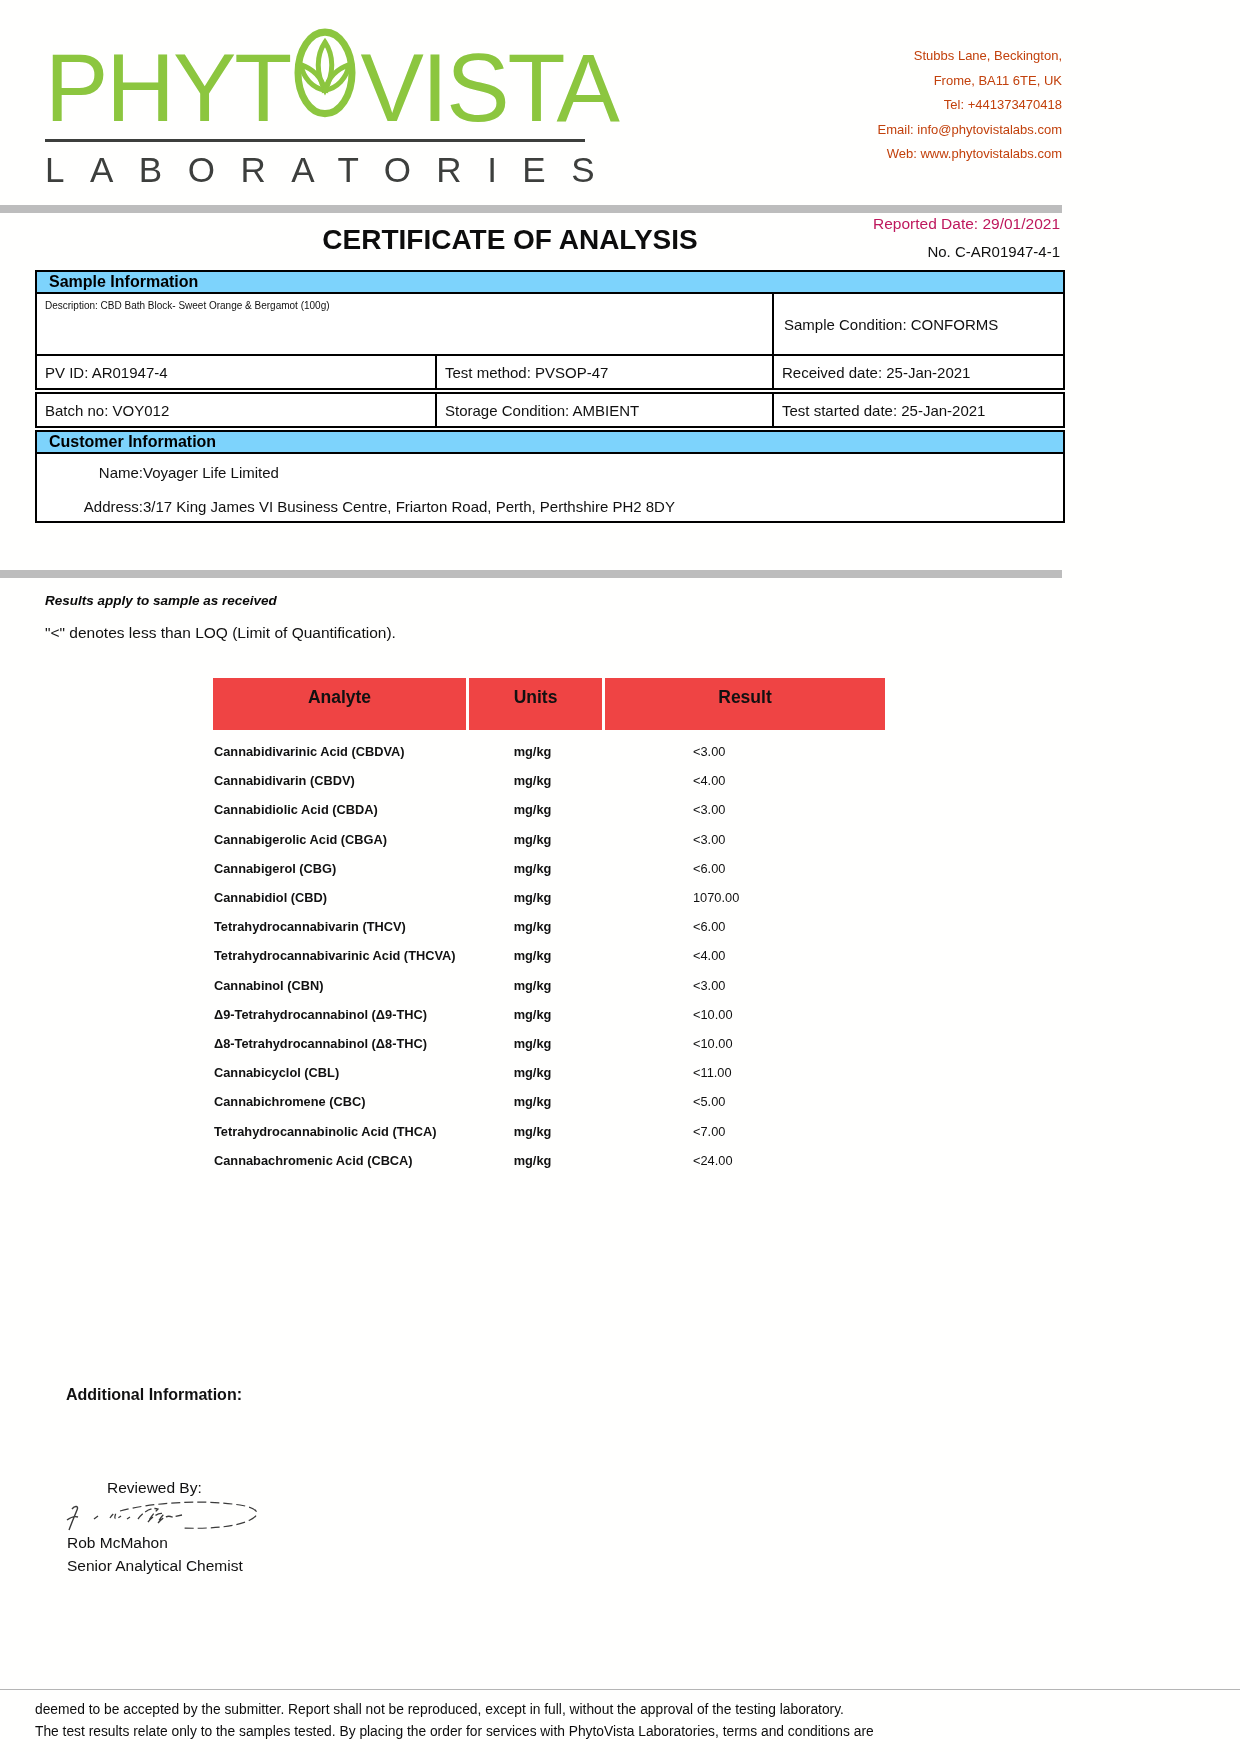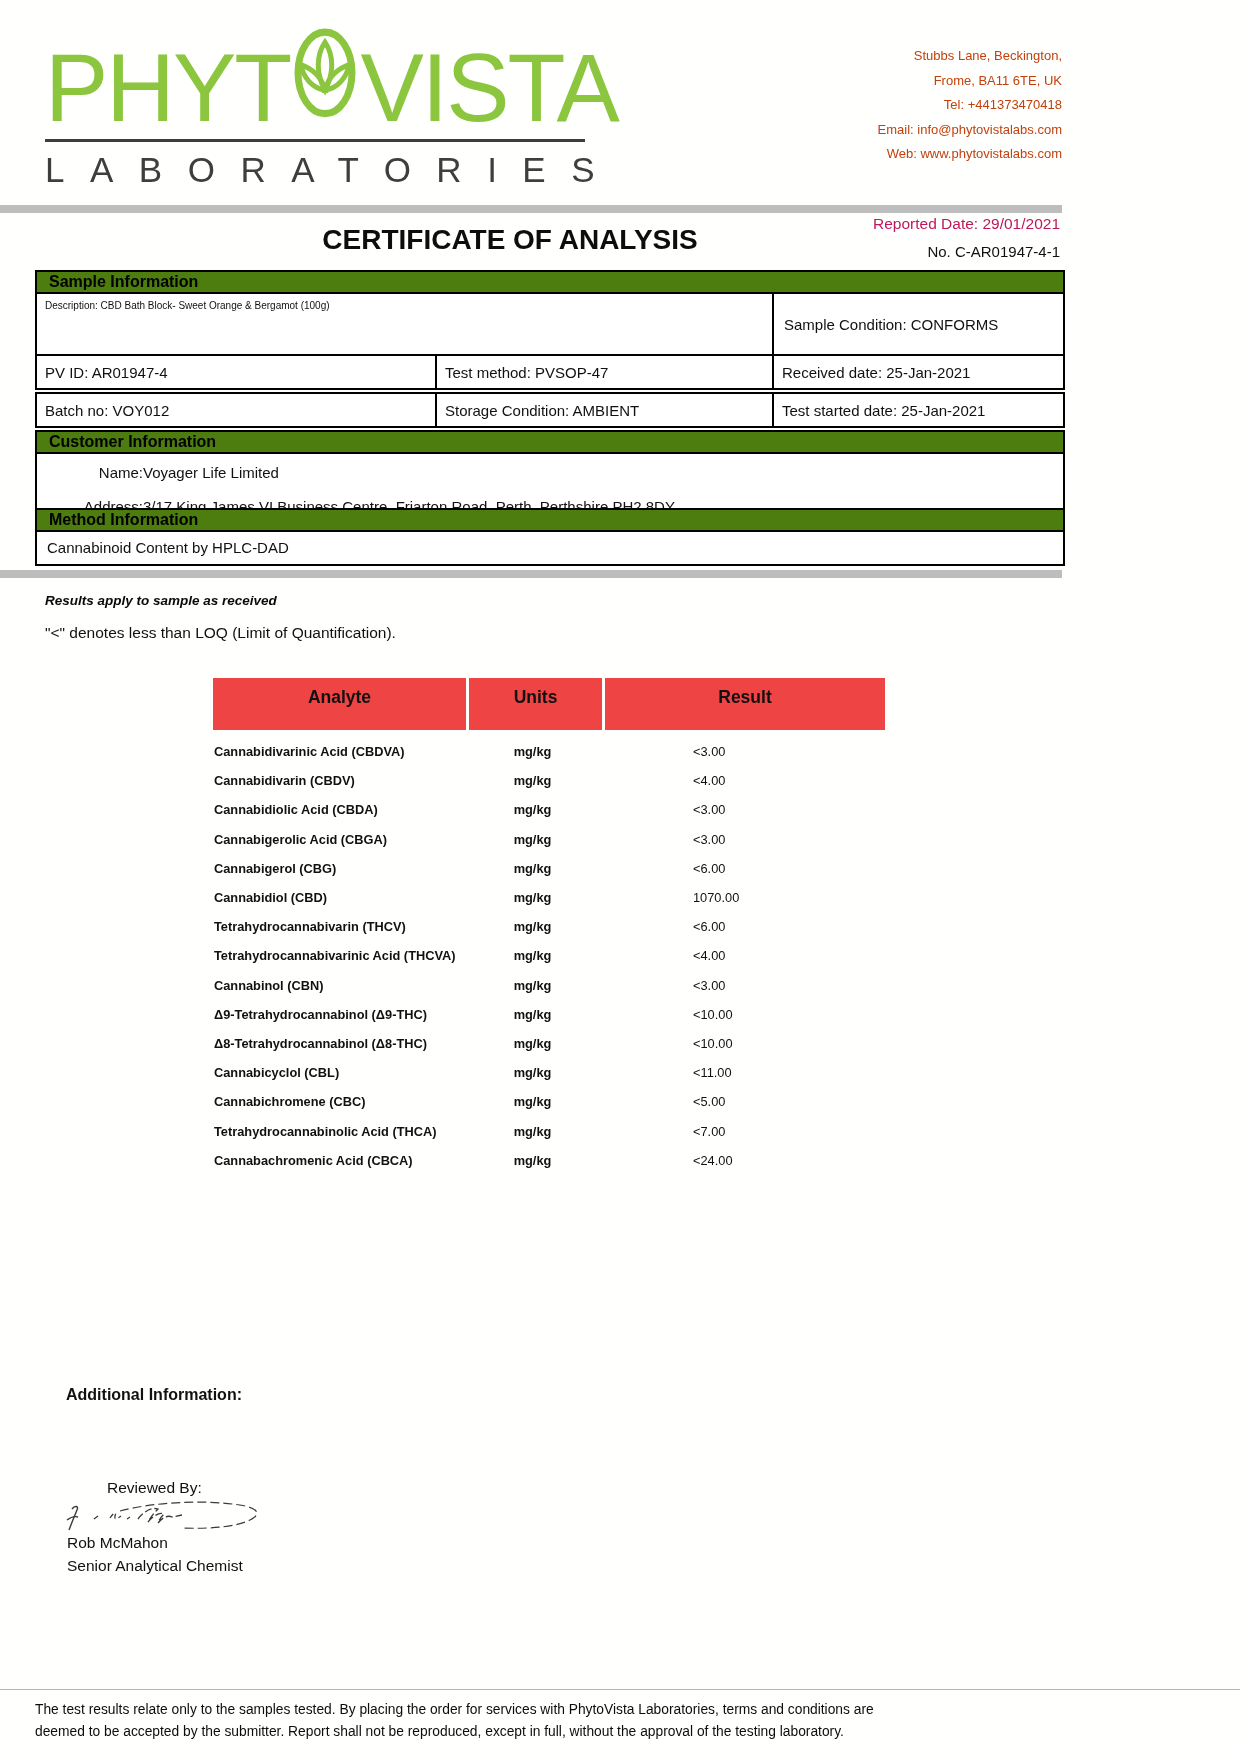--- a/index.html
+++ b/index.html
@@ -21,21 +21,21 @@
   .gray-bar { left:0; height:8px; background:#bdbdbd; }
   .bar1 { top:205px; width:1062px; }
   .bar2 { top:570px; width:1062px; }
 
   .reported-date { top:215px; right:180px; font-size:15.5px; color:#be185d; }
   .doc-title { top:224px; left:0; width:1020px; text-align:center; font-size:28px; font-weight:700; letter-spacing:0px; color:#0d0d0d; }
   .report-no { top:243px; right:180px; font-size:15px; color:#111; }
 
   
   .section { left:35px; width:1030px; border:2.5px solid #000; background:#fff; }
-  .section-bar { background:#4d7c0f; border-bottom:2.5px solid #000; height:22px; font-size:16px; font-weight:700; padding:1px 0 0 12px; color:#000; }
+  .section-bar { background:#7dd3fc; border-bottom:2.5px solid #000; height:22px; font-size:16px; font-weight:700; padding:1px 0 0 12px; color:#000; }
   .samp { top:270px; }
   .desc-row { display:flex; height:60px; }
   .desc-cell { width:737px; border-right:2.5px solid #000; padding:6px 8px; font-size:10px; }
   .cond-cell { flex:1; display:flex; align-items:center; padding-left:10px; font-size:15px; }
   .trio { top:354px; display:flex; height:36px; border:2.5px solid #000; background:#fff; }
   .trio2 { top:392px; }
   .trio .c1 { width:400px; border-right:2.5px solid #000; }
   .trio .c2 { width:337px; border-right:2.5px solid #000; }
   .trio .c3 { flex:1; }
   .trio > div { display:flex; align-items:center; padding-left:8px; font-size:15px; }
@@ -138,24 +138,20 @@
         <span class="lbl">Name:</span>
         <span>Voyager Life Limited</span>
       </div>
       <div class="cust-line addr">
         <span class="lbl">Address:</span>
         <span>3/17 King James VI Business Centre, Friarton Road, Perth, Perthshire PH2 8DY</span>
       </div>
     </div>
   </div>
 
-  <div class="abs section meth">
-    <div class="section-bar">Method Information</div>
-    <div class="meth-body">Cannabinoid Content by HPLC-DAD</div>
-  </div>
 
   <div class="abs gray-bar bar2"></div>
 
   <div class="abs note1">Results apply to sample as received</div>
   <div class="abs note2">"&lt;" denotes less than LOQ (Limit of Quantification).</div>
 
   <div class="abs results">
     <div class="res-head">
       <div class="rh-analyte">Analyte</div>
       <div class="rh-units">Units</div>
@@ -248,17 +244,17 @@
       <path d="M34 22 l4 -3 m12 2 c3 -5 7 -7 5 -2 c-1 4 2 3 6 0 m6 3 l3 -2" fill="none" stroke="#3a3a3a" stroke-width="1.3" stroke-dasharray="5 3"></path>
       <path d="M78 22 c6 -8 14 -12 20 -10 c-4 4 -8 9 -10 13 c6 -7 12 -10 16 -8 c-3 3 -5 6 -6 9 c5 -6 10 -8 14 -6 l10 -2" fill="none" stroke="#3a3a3a" stroke-width="1.3" stroke-dasharray="7 3"></path>
       <path d="M60 14 c30 -8 80 -12 120 -6 c18 3 22 9 10 15 c-14 7 -40 9 -68 8" fill="none" stroke="#3a3a3a" stroke-width="1.2" stroke-dasharray="9 4"></path>
     </svg>
   </div>
   <div class="abs signer-name">Rob McMahon</div>
   <div class="abs signer-title">Senior Analytical Chemist</div>
 
   <div class="abs footer-rule"></div>
   <div class="abs footer">
+    <div>deemed to be accepted by the submitter. Report shall not be reproduced, except in full, without the approval of the testing laboratory.</div>
     <div>The test results relate only to the samples tested.  By placing the order for services with PhytoVista Laboratories, terms and conditions are</div>
-    <div>deemed to be accepted by the submitter. Report shall not be reproduced, except in full, without the approval of the testing laboratory.</div>
   </div>
 
 </div>
 
 </body></html>

